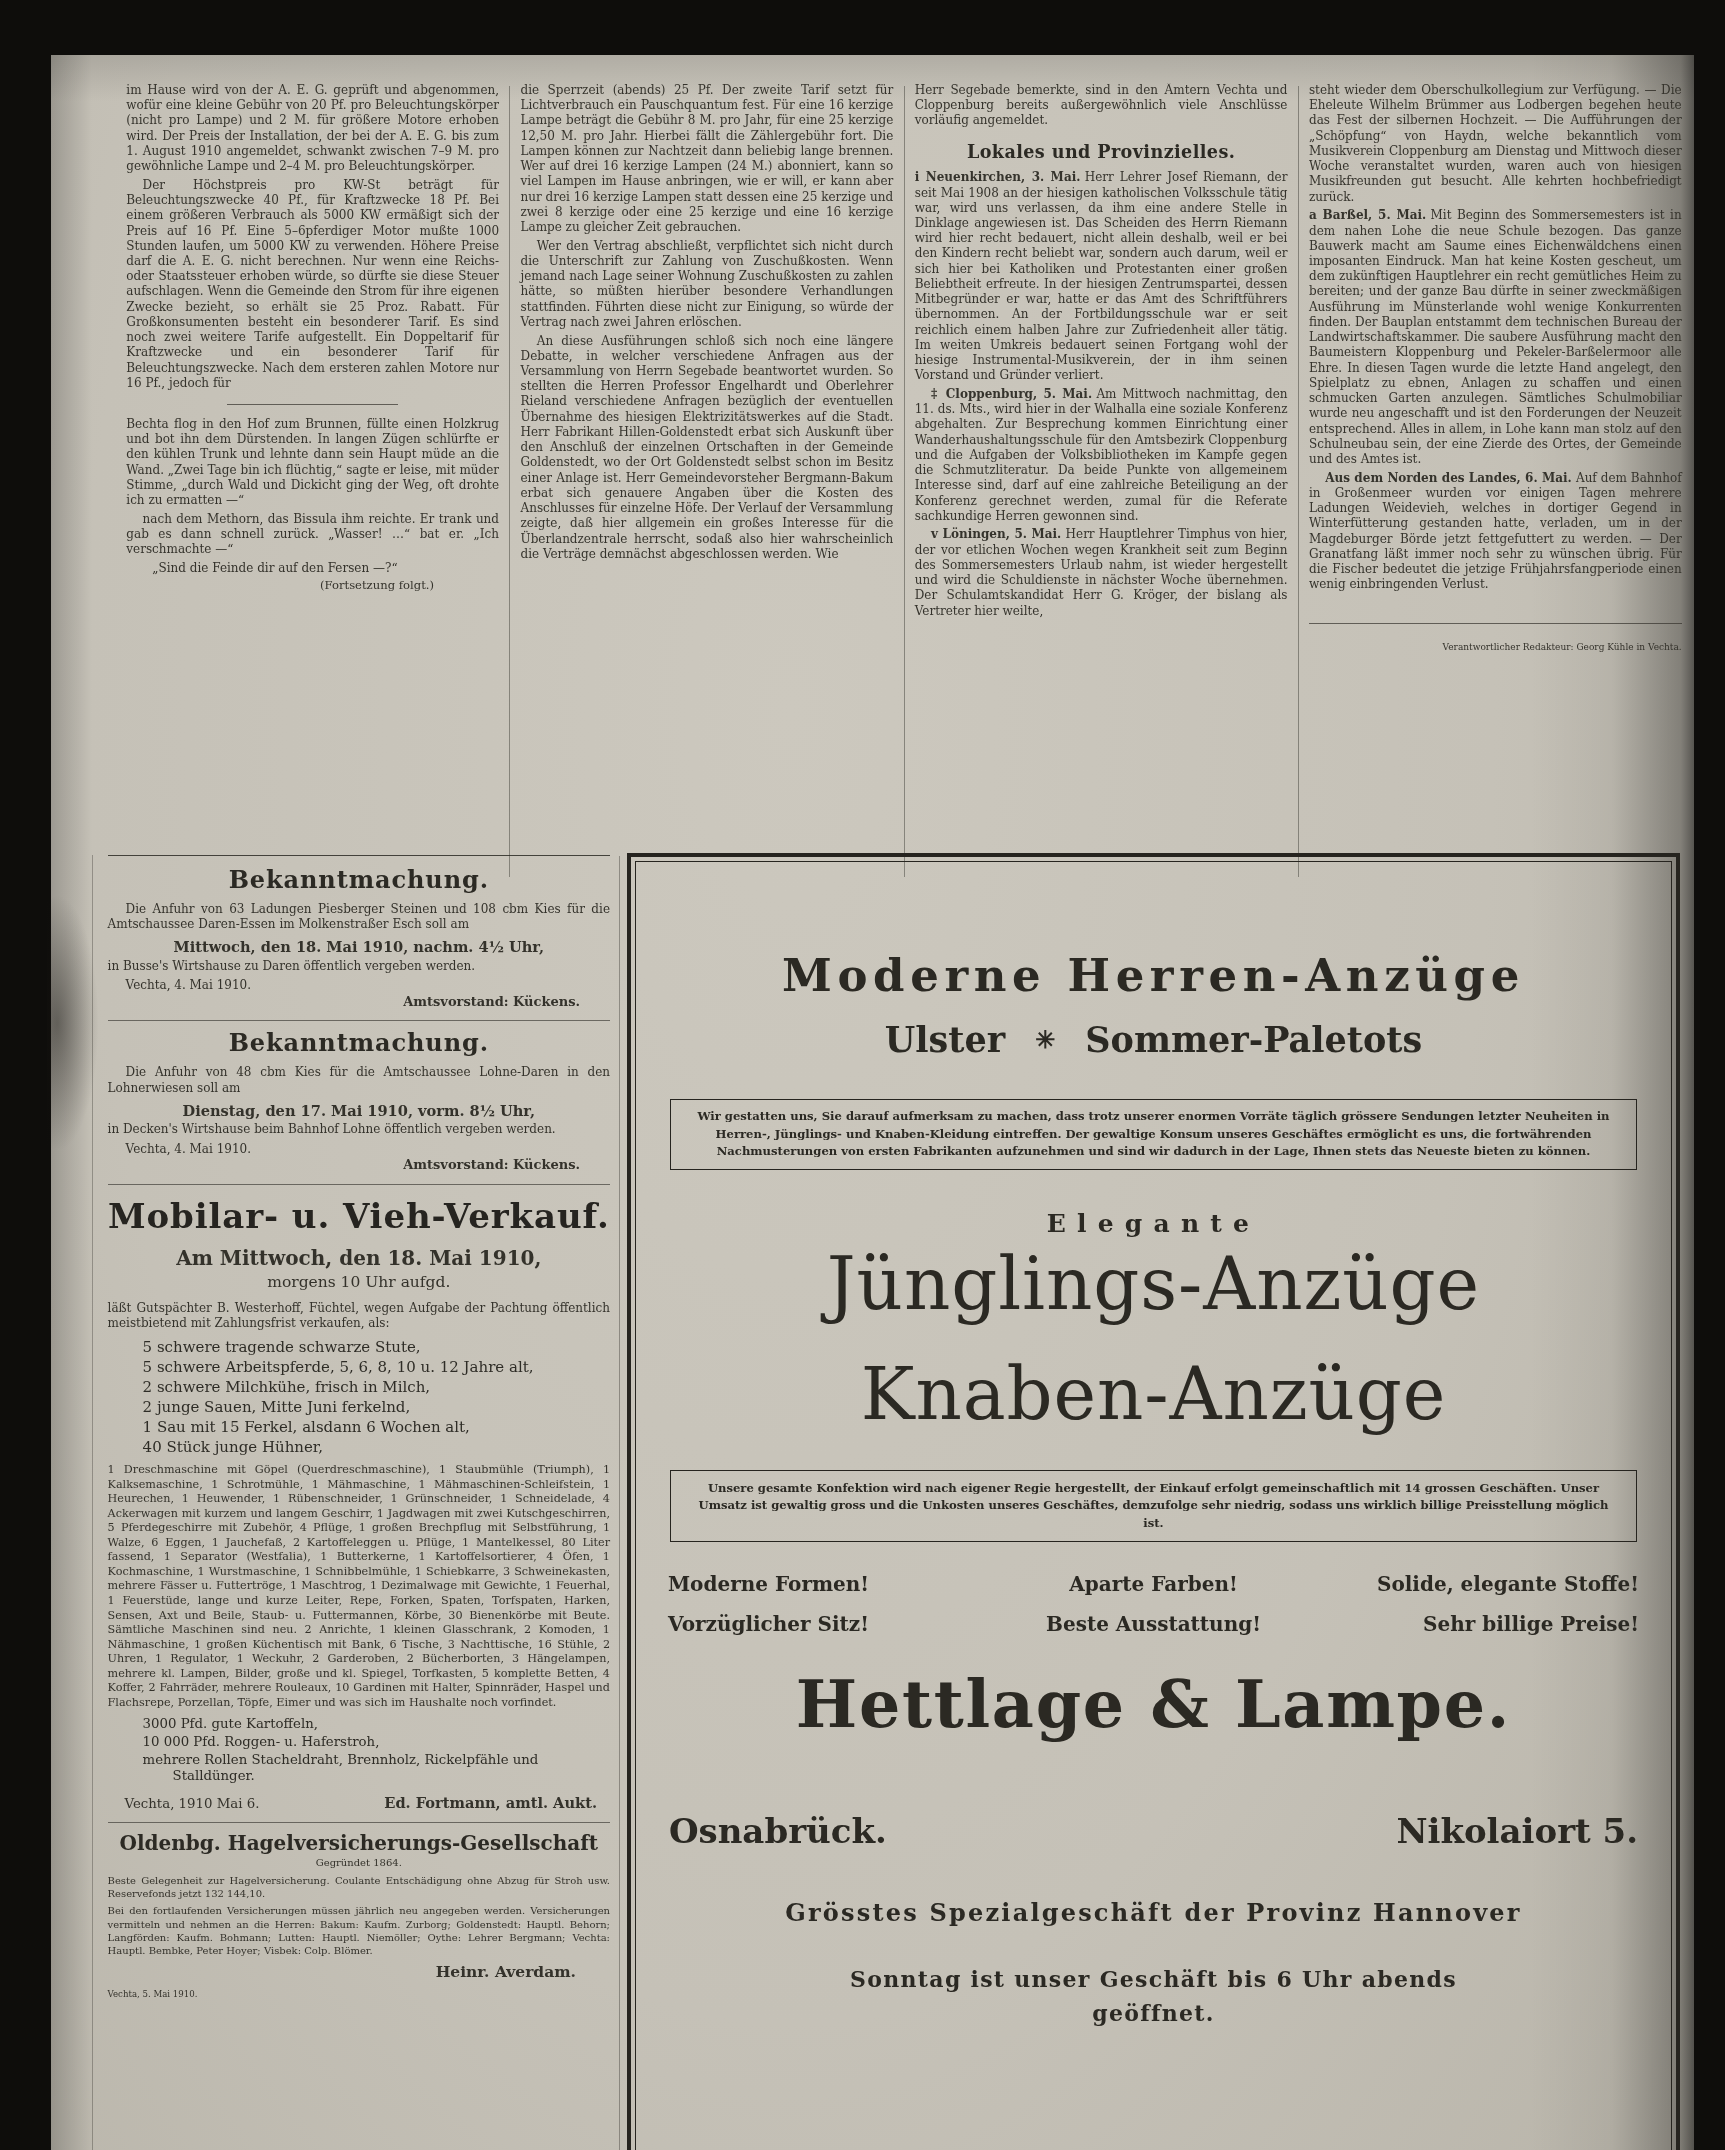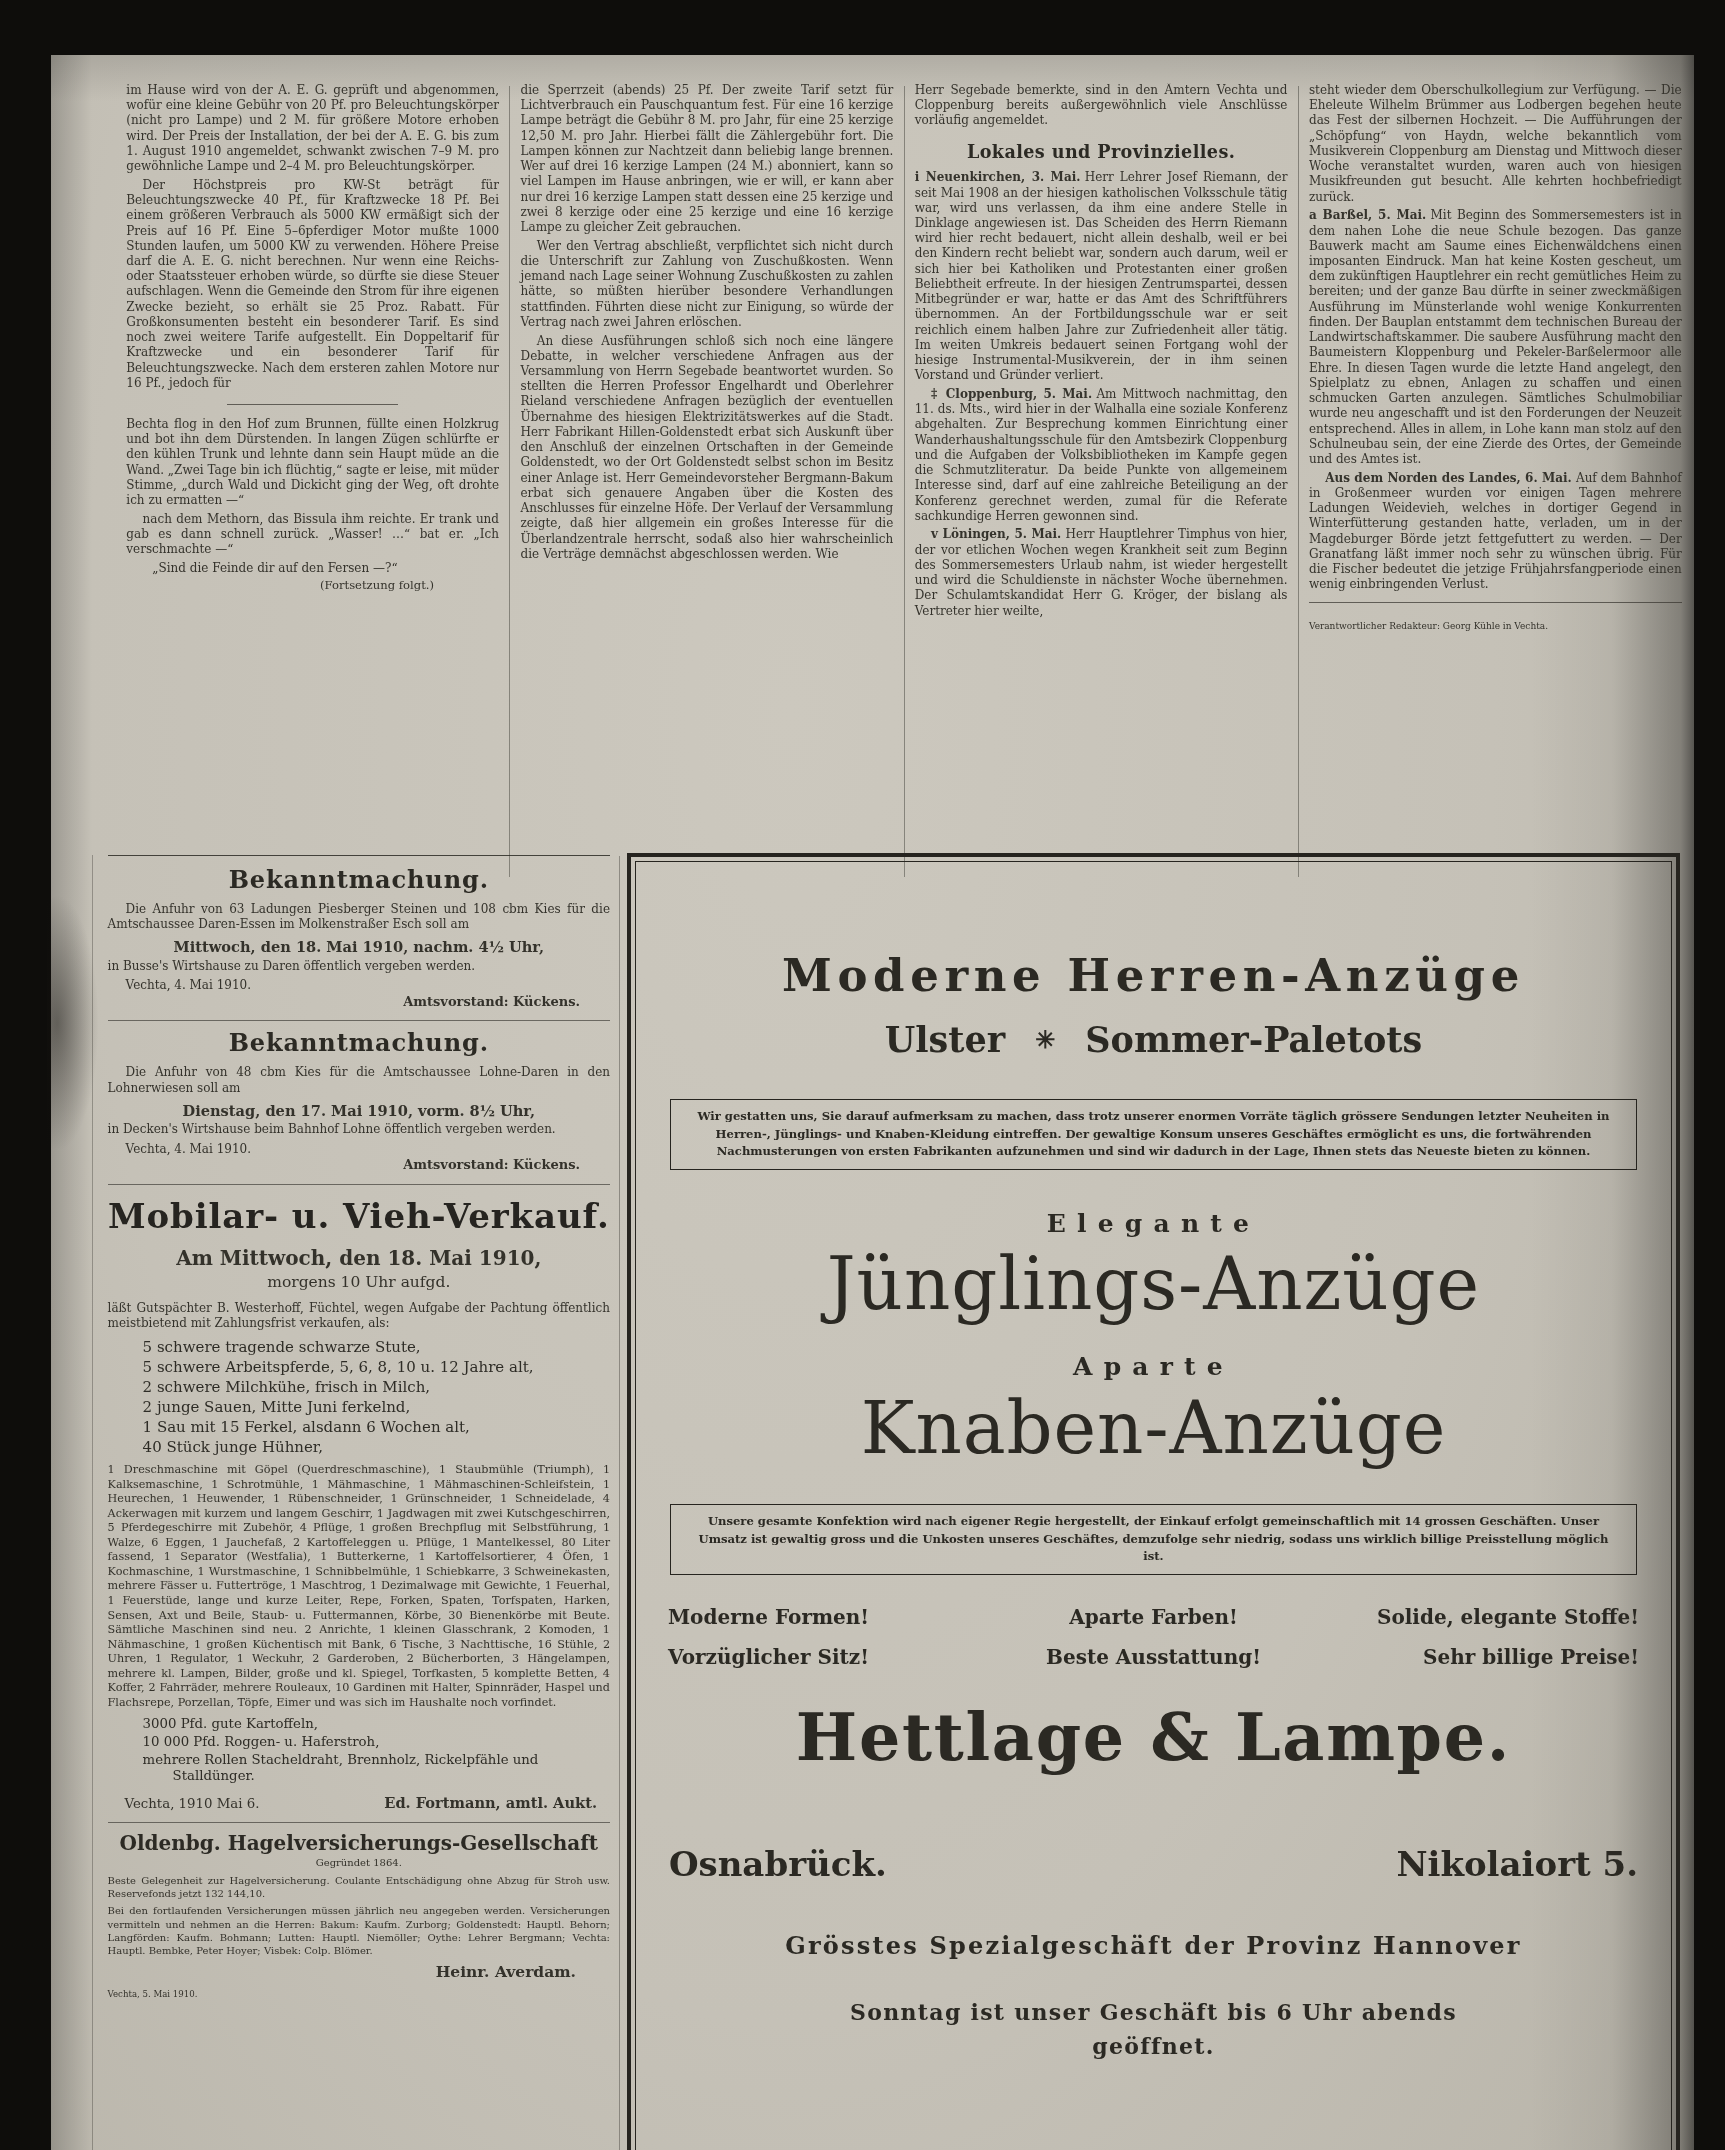--- a/index.html
+++ b/index.html
@@ -25,21 +25,21 @@
   .top-section { position:absolute; left:65px; top:28px; width:1576px; height:794px; display:flex; overflow:hidden; }
   .col { flex:1 1 0; padding:0 10.3px; overflow:hidden; }
   .vrule { width:0.9px; background:rgba(52,50,44,0.45); margin-top:3.4px; }
   .par { font-size:12px; line-height:1.27; text-align:justify; text-indent:16.3px; margin-bottom:3.4px; color:#35332c; }
   .pars > .par:first-child { text-indent:0; }
   .par .lead { font-weight:700; margin-right:4.3px; }
   .serial-rule { width:46%; height:0.9px; background:rgba(52,50,44,0.7); margin:13px auto 12px; }
   .serial-question { font-size:12px; text-indent:26px; margin-top:2.6px; }
   .serial-note { font-size:11.6px; text-align:right; padding-right:65px; margin-top:3.4px; }
   .local-heading { font-size:17.6px; font-weight:700; text-align:center; letter-spacing:0.4px; margin:12px 0 8.6px; color:#2c2a24; }
-  .editor-line { font-size:9px; text-align:left; border-top:0.9px solid rgba(52,50,44,0.7); padding-top:18px; margin-top:9px; }
+  .editor-line { font-size:9px; text-align:right; border-top:0.9px solid rgba(52,50,44,0.7); padding-top:18px; margin-top:30px; }
 
   
   .left-zone { position:absolute; left:41px; top:800px; width:524px; height:1543px; padding:0 6px 0 14.6px;
     border-left:0.9px solid rgba(52,50,44,0.35); overflow:hidden; }
   .hrule { height:1.3px; background:rgba(44,42,36,0.85); margin:0 0 8.6px; }
   .hrule.thin { height:0.9px; background:rgba(44,42,36,0.6); margin:11.2px 0 7.7px; }
   .ann-title { font-size:24px; font-weight:700; text-align:center; letter-spacing:0.9px; margin:6px 0 7.7px; color:#2c2a24; }
   .ann-body { font-size:12px; line-height:1.32; text-align:justify; text-indent:18px; }
   .ann-body.flush { text-indent:0; }
   .ann-when { font-size:14.6px; font-weight:700; text-align:center; margin:5.2px 0 3.4px; }
@@ -210,21 +210,20 @@
     <div class="ad-inner">
       <h1 class="ad-h1">Moderne Herren-Anzüge</h1>
       <div class="ad-h2">
         <span>Ulster</span>
         <span class="ad-flower">✳</span>
         <span>Sommer-Paletots</span>
       </div>
       <div class="ad-box">Wir gestatten uns, Sie darauf aufmerksam zu machen, dass trotz unserer enormen Vorräte täglich grössere Sendungen letzter Neuheiten in Herren-, Jünglings- und Knaben-Kleidung eintreffen. Der gewaltige Konsum unseres Geschäftes ermöglicht es uns, die fortwährenden Nachmusterungen von ersten Fabrikanten aufzunehmen und sind wir dadurch in der Lage, Ihnen stets das Neueste bieten zu können.</div>
       <p class="ad-label">Elegante</p>
       <h2 class="ad-big">Jünglings-Anzüge</h2>
-      <p class="ad-label">Aparte</p>
       <h2 class="ad-big second">Knaben-Anzüge</h2>
       <div class="ad-box mid">Unsere gesamte Konfektion wird nach eigener Regie hergestellt, der Einkauf erfolgt gemeinschaftlich mit 14 grossen Geschäften. Unser Umsatz ist gewaltig gross und die Unkosten unseres Geschäftes, demzufolge sehr niedrig, sodass uns wirklich billige Preisstellung möglich ist.</div>
       <div class="slogans">
           <div class="slogan">Moderne Formen!</div>
           <div class="slogan">Aparte Farben!</div>
           <div class="slogan">Solide, elegante Stoffe!</div>
           <div class="slogan">Vorzüglicher Sitz!</div>
           <div class="slogan">Beste Ausstattung!</div>
           <div class="slogan">Sehr billige Preise!</div>
         </div>

